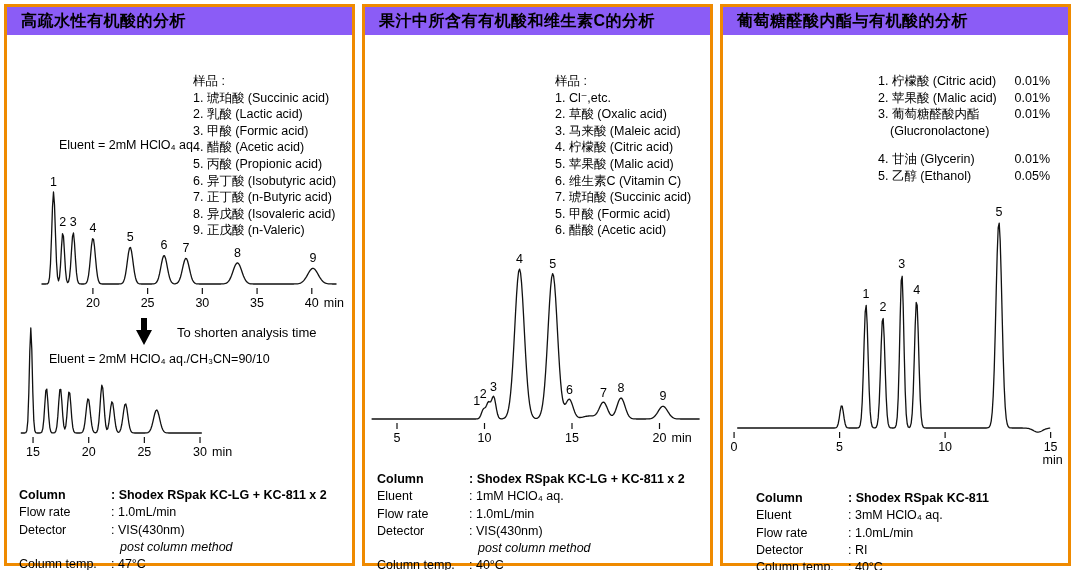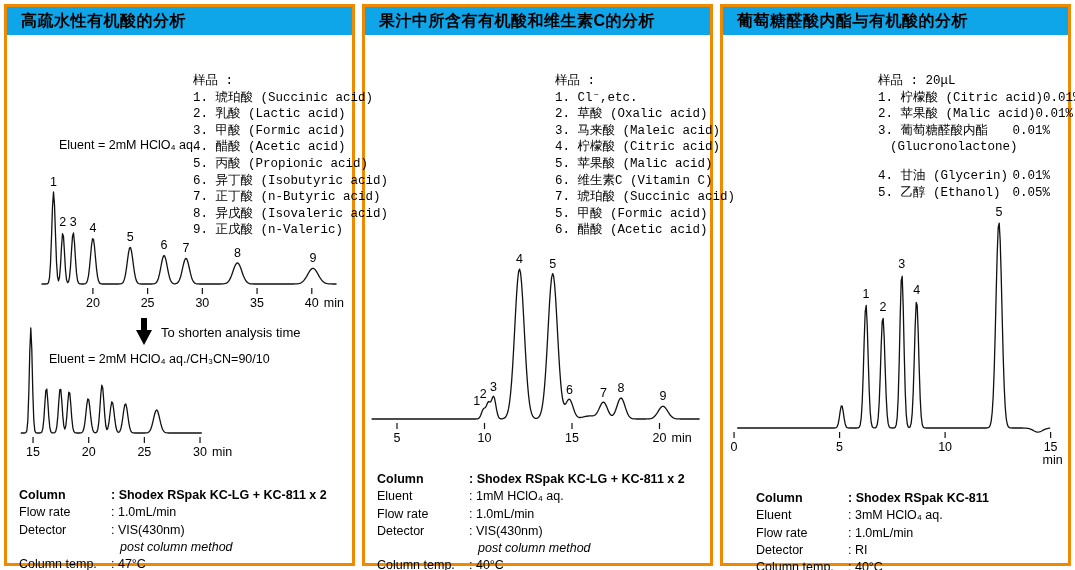--- a/index.html
+++ b/index.html
@@ -1,38 +1,38 @@
 <!DOCTYPE html>
 <html><head>
 <meta charset="utf-8">
 <style>
   * { margin:0; padding:0; box-sizing:border-box; }
   body { width:1075px; height:570px; background:#ffffff; font-family:"Liberation Sans","DejaVu Sans",sans-serif; color:#000; }
   .page { display:flex; gap:7px; padding:4px; width:1075px; height:570px; }
   .panel { width:351px; height:562px; border:3.5px solid #EF8A00; background:#fff; display:flex; flex-direction:column; }
-  .panel-header { background:#0ea5e9; height:28px; font-size:16px; font-weight:bold; line-height:28px; padding-left:14px; letter-spacing:0.5px; }
+  .panel-header { background:#8b5cf6; height:28px; font-size:16px; font-weight:bold; line-height:28px; padding-left:14px; letter-spacing:0.5px; }
   .panel-body { position:relative; flex:1; }
   .note { position:absolute; font-size:12.5px; white-space:nowrap; }
-  .samples { position:absolute; font-size:12.5px; line-height:16.6px; white-space:nowrap;font-family:Liberation Mono, monospace; }
+  .samples { position:absolute; font-size:12.5px; line-height:16.6px; white-space:nowrap; }
   .samples-p1 { left:186px; top:38px; }
   .samples-p2 { left:190px; top:38px; }
   .samples-p3 { left:155px; top:38px; width:172px; }
   .s-row { display:flex; justify-content:space-between; }
   .s-row .conc { text-align:right; }
   .cont-line { padding-left:12px; }
   .mt4 { margin-top:12px; }
   .chart { position:absolute; overflow:visible; }
   .chartA { left:6px; top:138px; }
   .chartB { left:6px; top:285px; }
   .chartC { left:4px; top:212px; }
   .chartD { left:6px; top:165px; }
   svg.chart text { font-family:"Liberation Sans","DejaVu Sans",sans-serif; font-size:12.5px; fill:#000; }
   .el1 { left:52px; top:103px; }
   .el2 { left:42px; top:317px; }
-  .arrow-note { position:absolute; left:128px; top:283px; display:flex; align-items:center; gap:8px; font-size:13px; }
+  .arrow-note { position:absolute; left:128px; top:283px; display:flex; align-items:center; gap:24px; font-size:13px; }
   .conds { position:absolute; font-size:12.5px; line-height:17.3px; white-space:nowrap; }
   .conds-p1 { left:12px; top:452px; }
   .conds-p2 { left:12px; top:436px; }
   .conds-p3 { left:33px; top:455px; }
   .c-row { display:flex;align-items:flex-end; }
   .c-label { width:92px; flex:none; }
   .bold { font-weight:bold; }
   .c-cont { padding-left:9px;font-style:italic; }
 </style>
 </head>
@@ -196,21 +196,20 @@
           </div>
       </div>
     </div>
   </div>
 
   <div class="panel">
     <div class="panel-header">葡萄糖醛酸内酯与有机酸的分析</div>
     <div class="panel-body">
 
       <div class="samples samples-p3">
-        <div>样品 : 20μL</div>
         <div class="s-row">
             <span>1. 柠檬酸 (Citric acid)</span>
             <span class="conc">0.01%</span>
           </div>
         <div class="s-row">
             <span>2. 苹果酸 (Malic acid)</span>
             <span class="conc">0.01%</span>
           </div>
         <div class="s-row">
             <span>3. 葡萄糖醛酸内酯</span>

